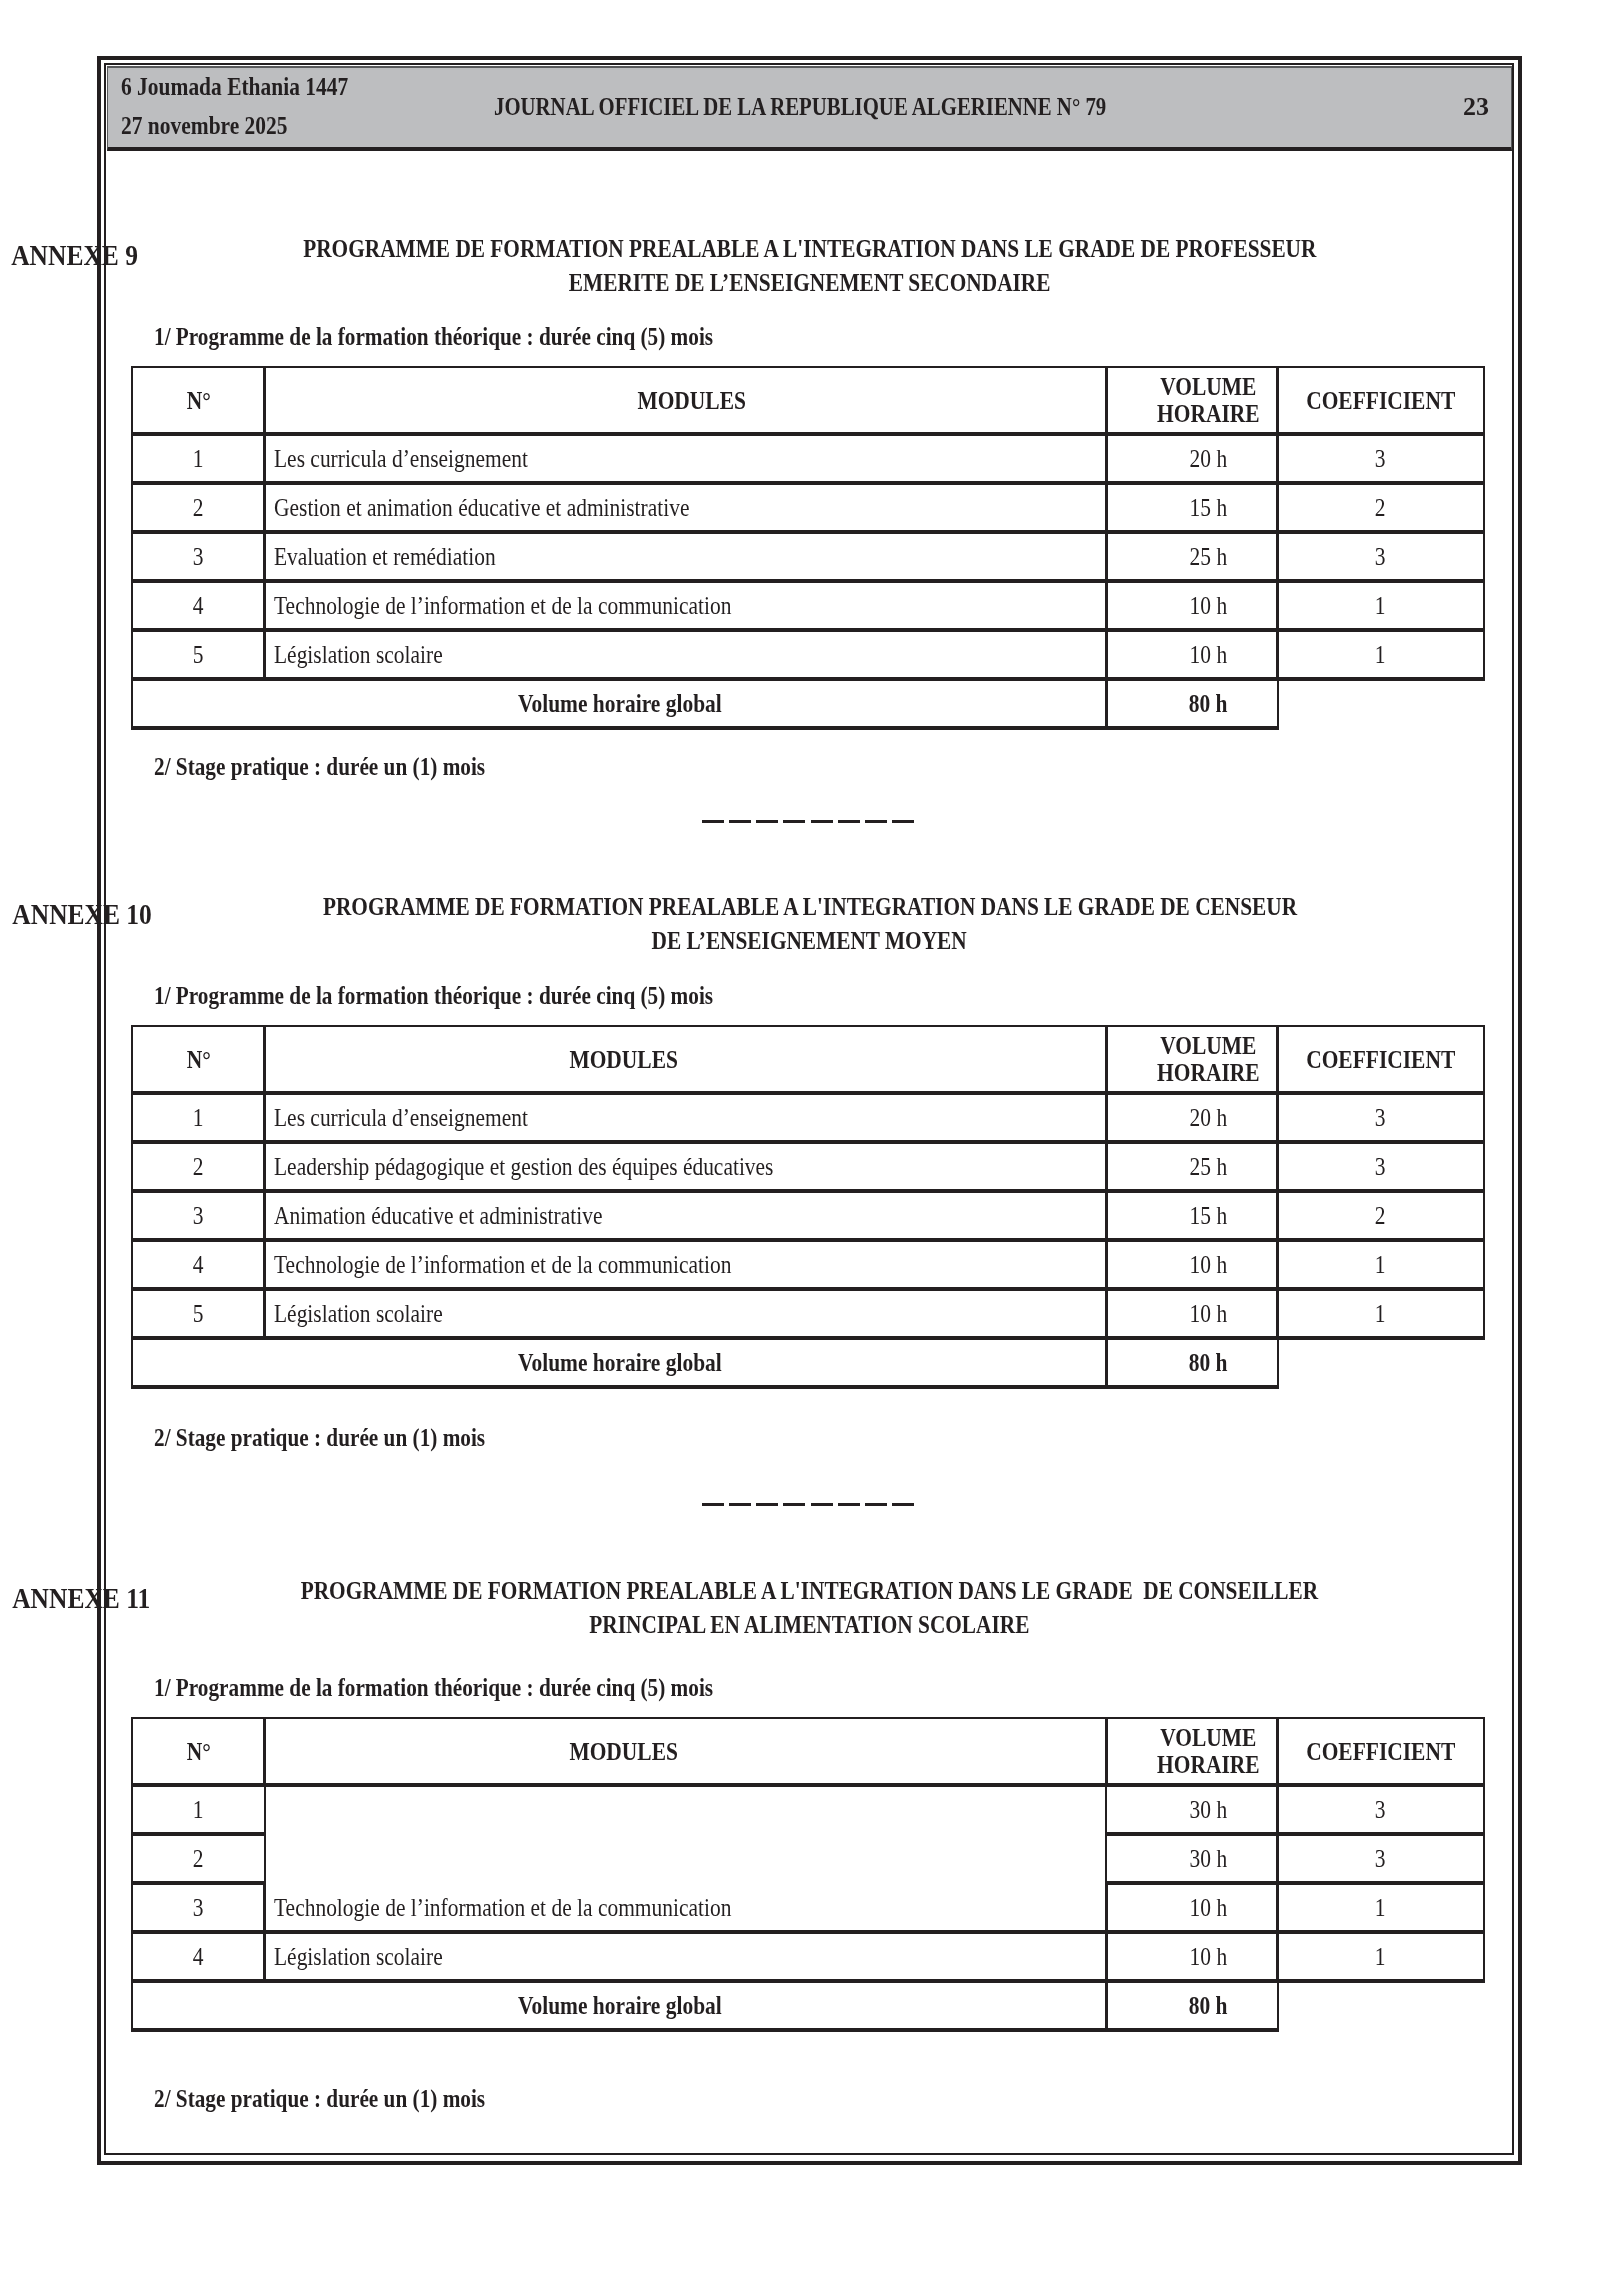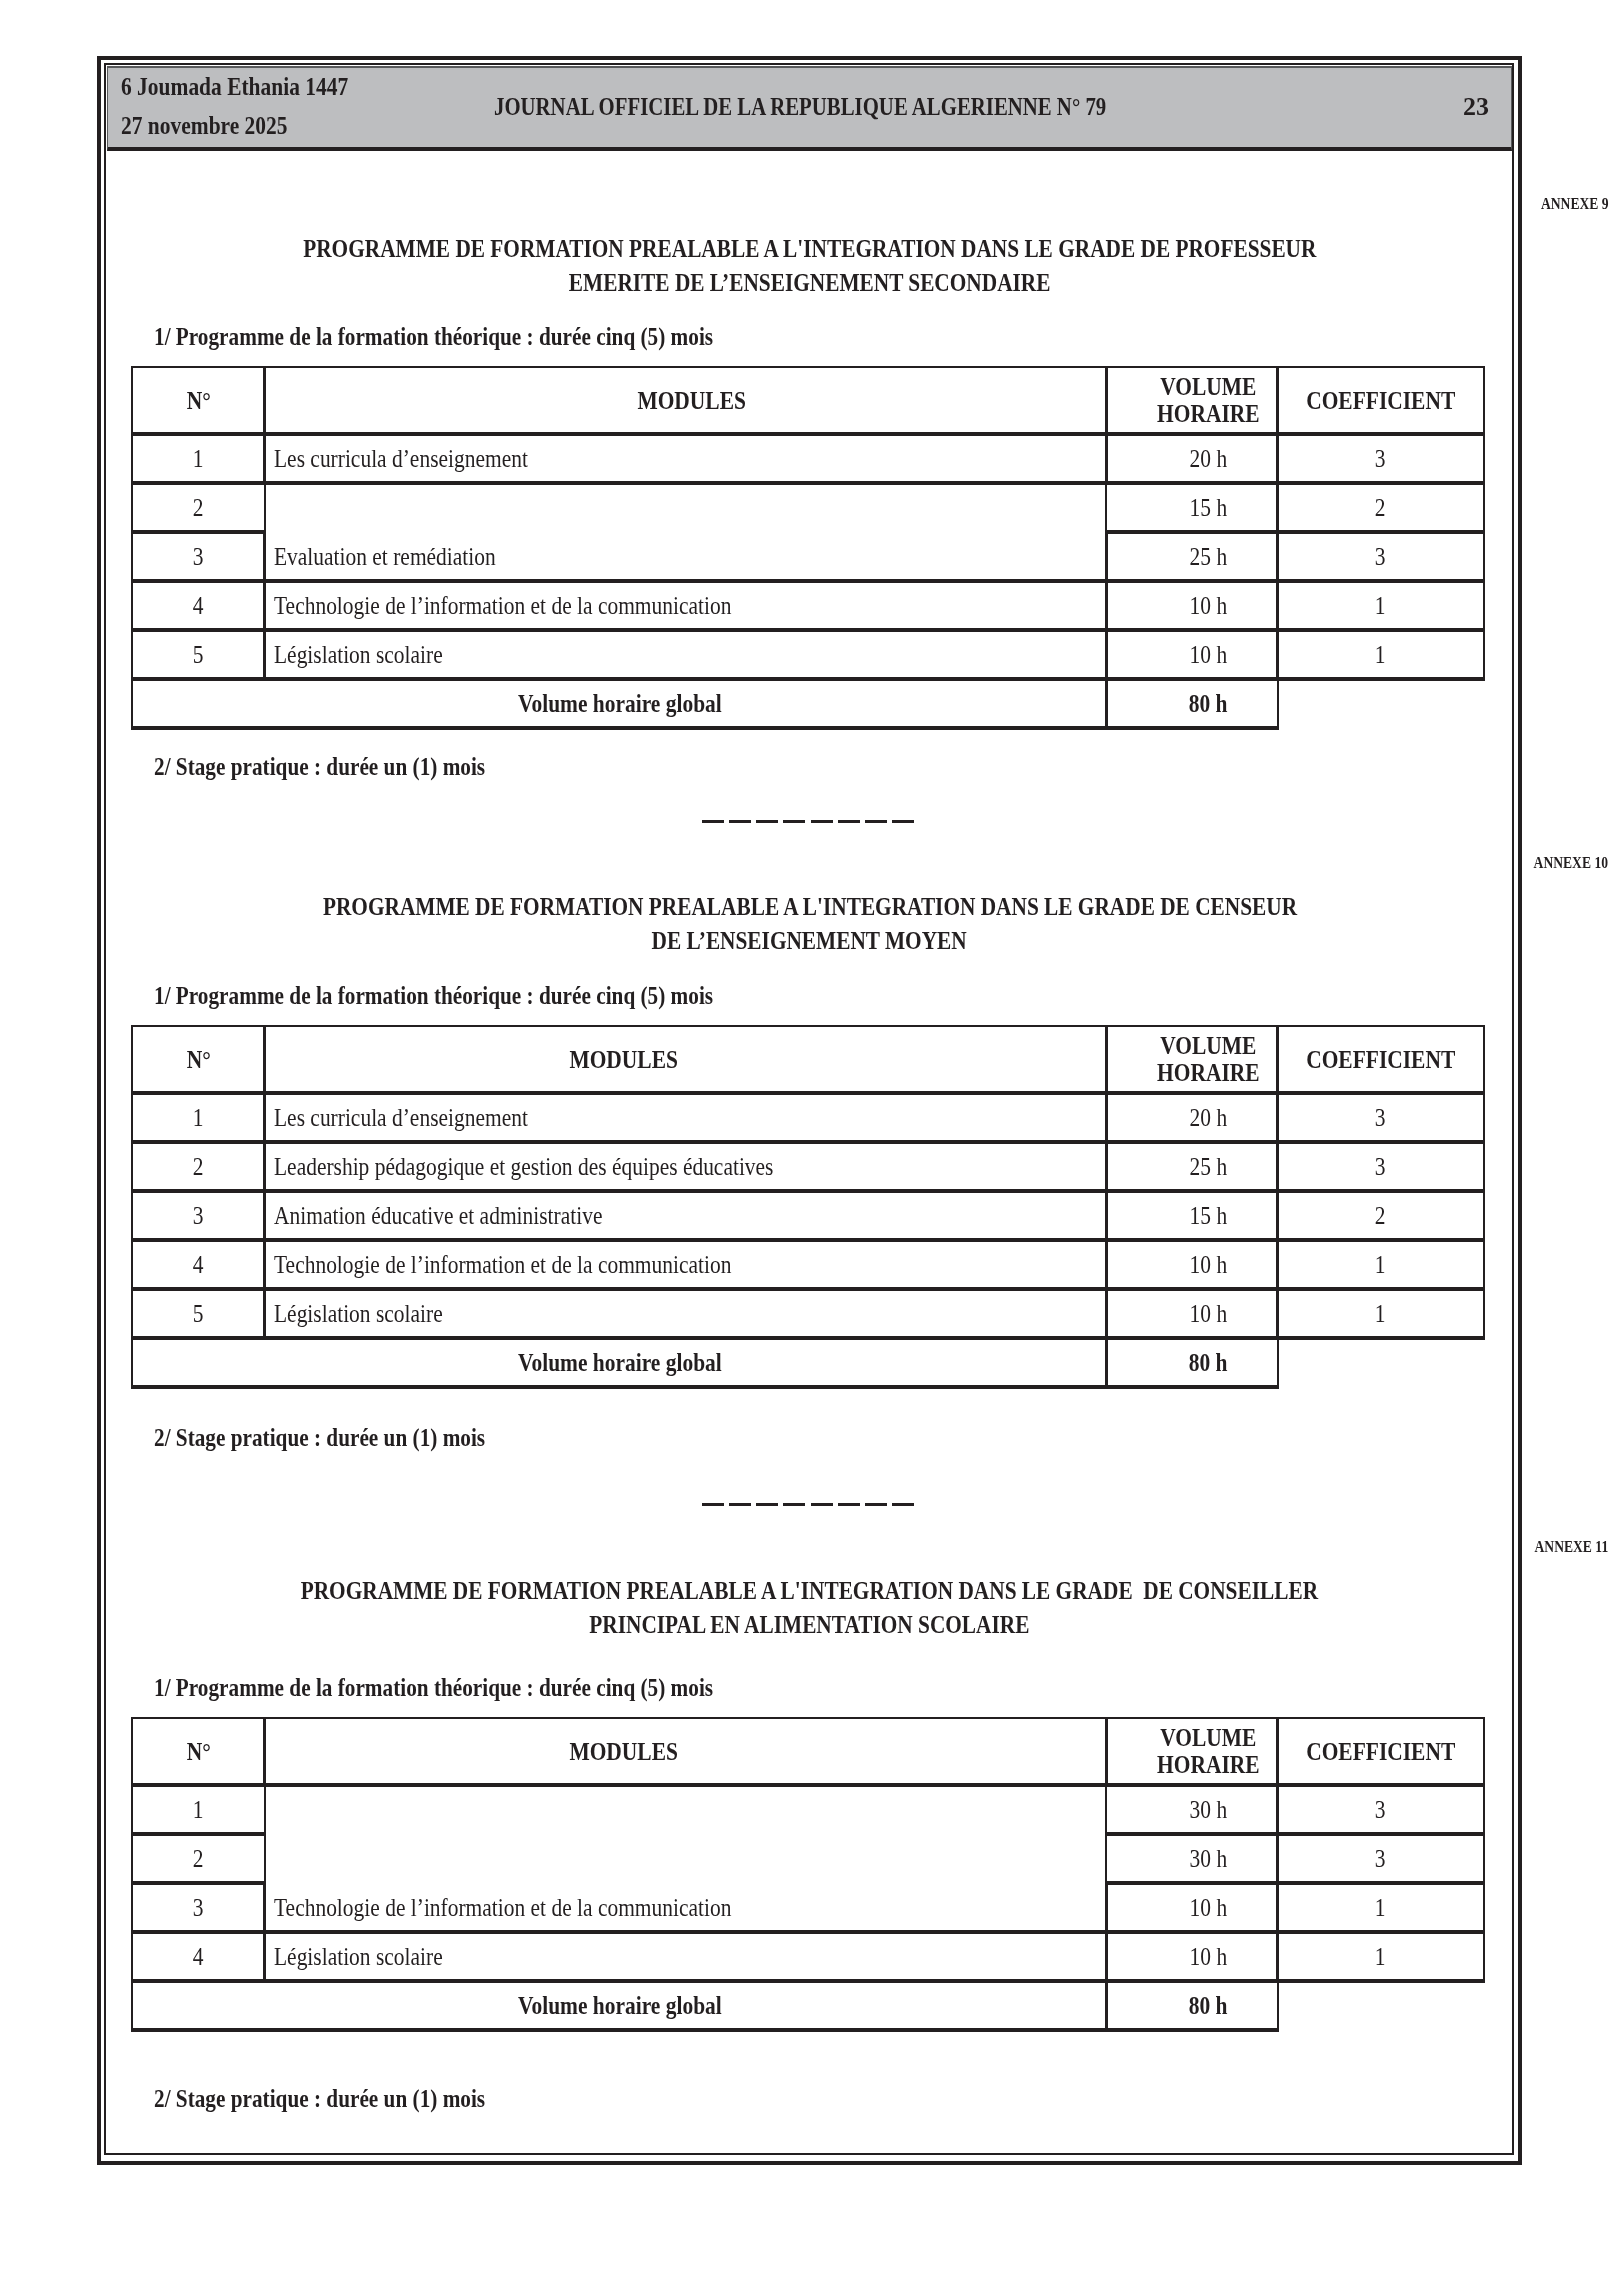--- a/index.html
+++ b/index.html
@@ -18,22 +18,22 @@
             border-left: 1.8px solid #58595b; border-right: 1.8px solid #58595b; border-top: 2.7px solid #58595b; }
   .h-date { position: absolute; left: 12.7px; font-weight: bold; font-size: 24.4px; white-space: nowrap;
             transform: scaleX(0.88); transform-origin: left center; }
   .h-date.l1 { top: 4.5px; }
   .h-date.l2 { top: 44px; }
   .h-title { position: absolute; left: 386px; top: 24.4px; font-weight: bold; font-size: 26px;
              white-space: nowrap; transform: scaleX(0.80); transform-origin: left center; }
   .h-page { position: absolute; right: 22px; top: 24.4px; font-weight: bold; font-size: 26px; }
 
   
-  .annex-label { position: absolute; left: 0; width: 1615px; text-align: right; font-weight: bold;
-                 font-size: 16px; }
+  .annex-label { position: absolute; left: 0; width: 1615px; text-align: left; font-weight: bold;
+                 font-size: 30px; margin-top: 43px; }
   .annex-label span { display: inline-block; transform: scaleX(0.85); }
   .annex-title { position: absolute; left: 107px; width: 1405px; text-align: center; font-weight: bold;
                  font-size: 26px; line-height: 34px; }
   .annex-title span { display: inline-block; transform: scaleX(0.82); white-space: pre; }
   .sub { position: absolute; left: 154px; font-weight: bold; font-size: 25px; white-space: nowrap;
          transform: scaleX(0.85); transform-origin: left center; }
   .dashes { position: absolute; left: 702px; width: 212px; height: 2.7px; display: flex; justify-content: space-between; }
   .dashes i { display: block; width: 22px; height: 2.7px; background: #231f20; }
 
   
@@ -106,20 +106,23 @@
           <span class="t">20 h</span>
         </div>
       <div class="cell c-coef">
           <span class="t">3</span>
         </div>
     </div>
     <div class="row">
       <div class="cell c-num">
           <span class="t">2</span>
         </div>
+      <div class="cell c-mod">
+          <span class="t">Gestion et animation éducative et administrative</span>
+        </div>
       <div class="cell c-vol">
           <span class="t">15 h</span>
         </div>
       <div class="cell c-coef">
           <span class="t">2</span>
         </div>
     </div>
     <div class="row">
       <div class="cell c-num">
           <span class="t">3</span>

